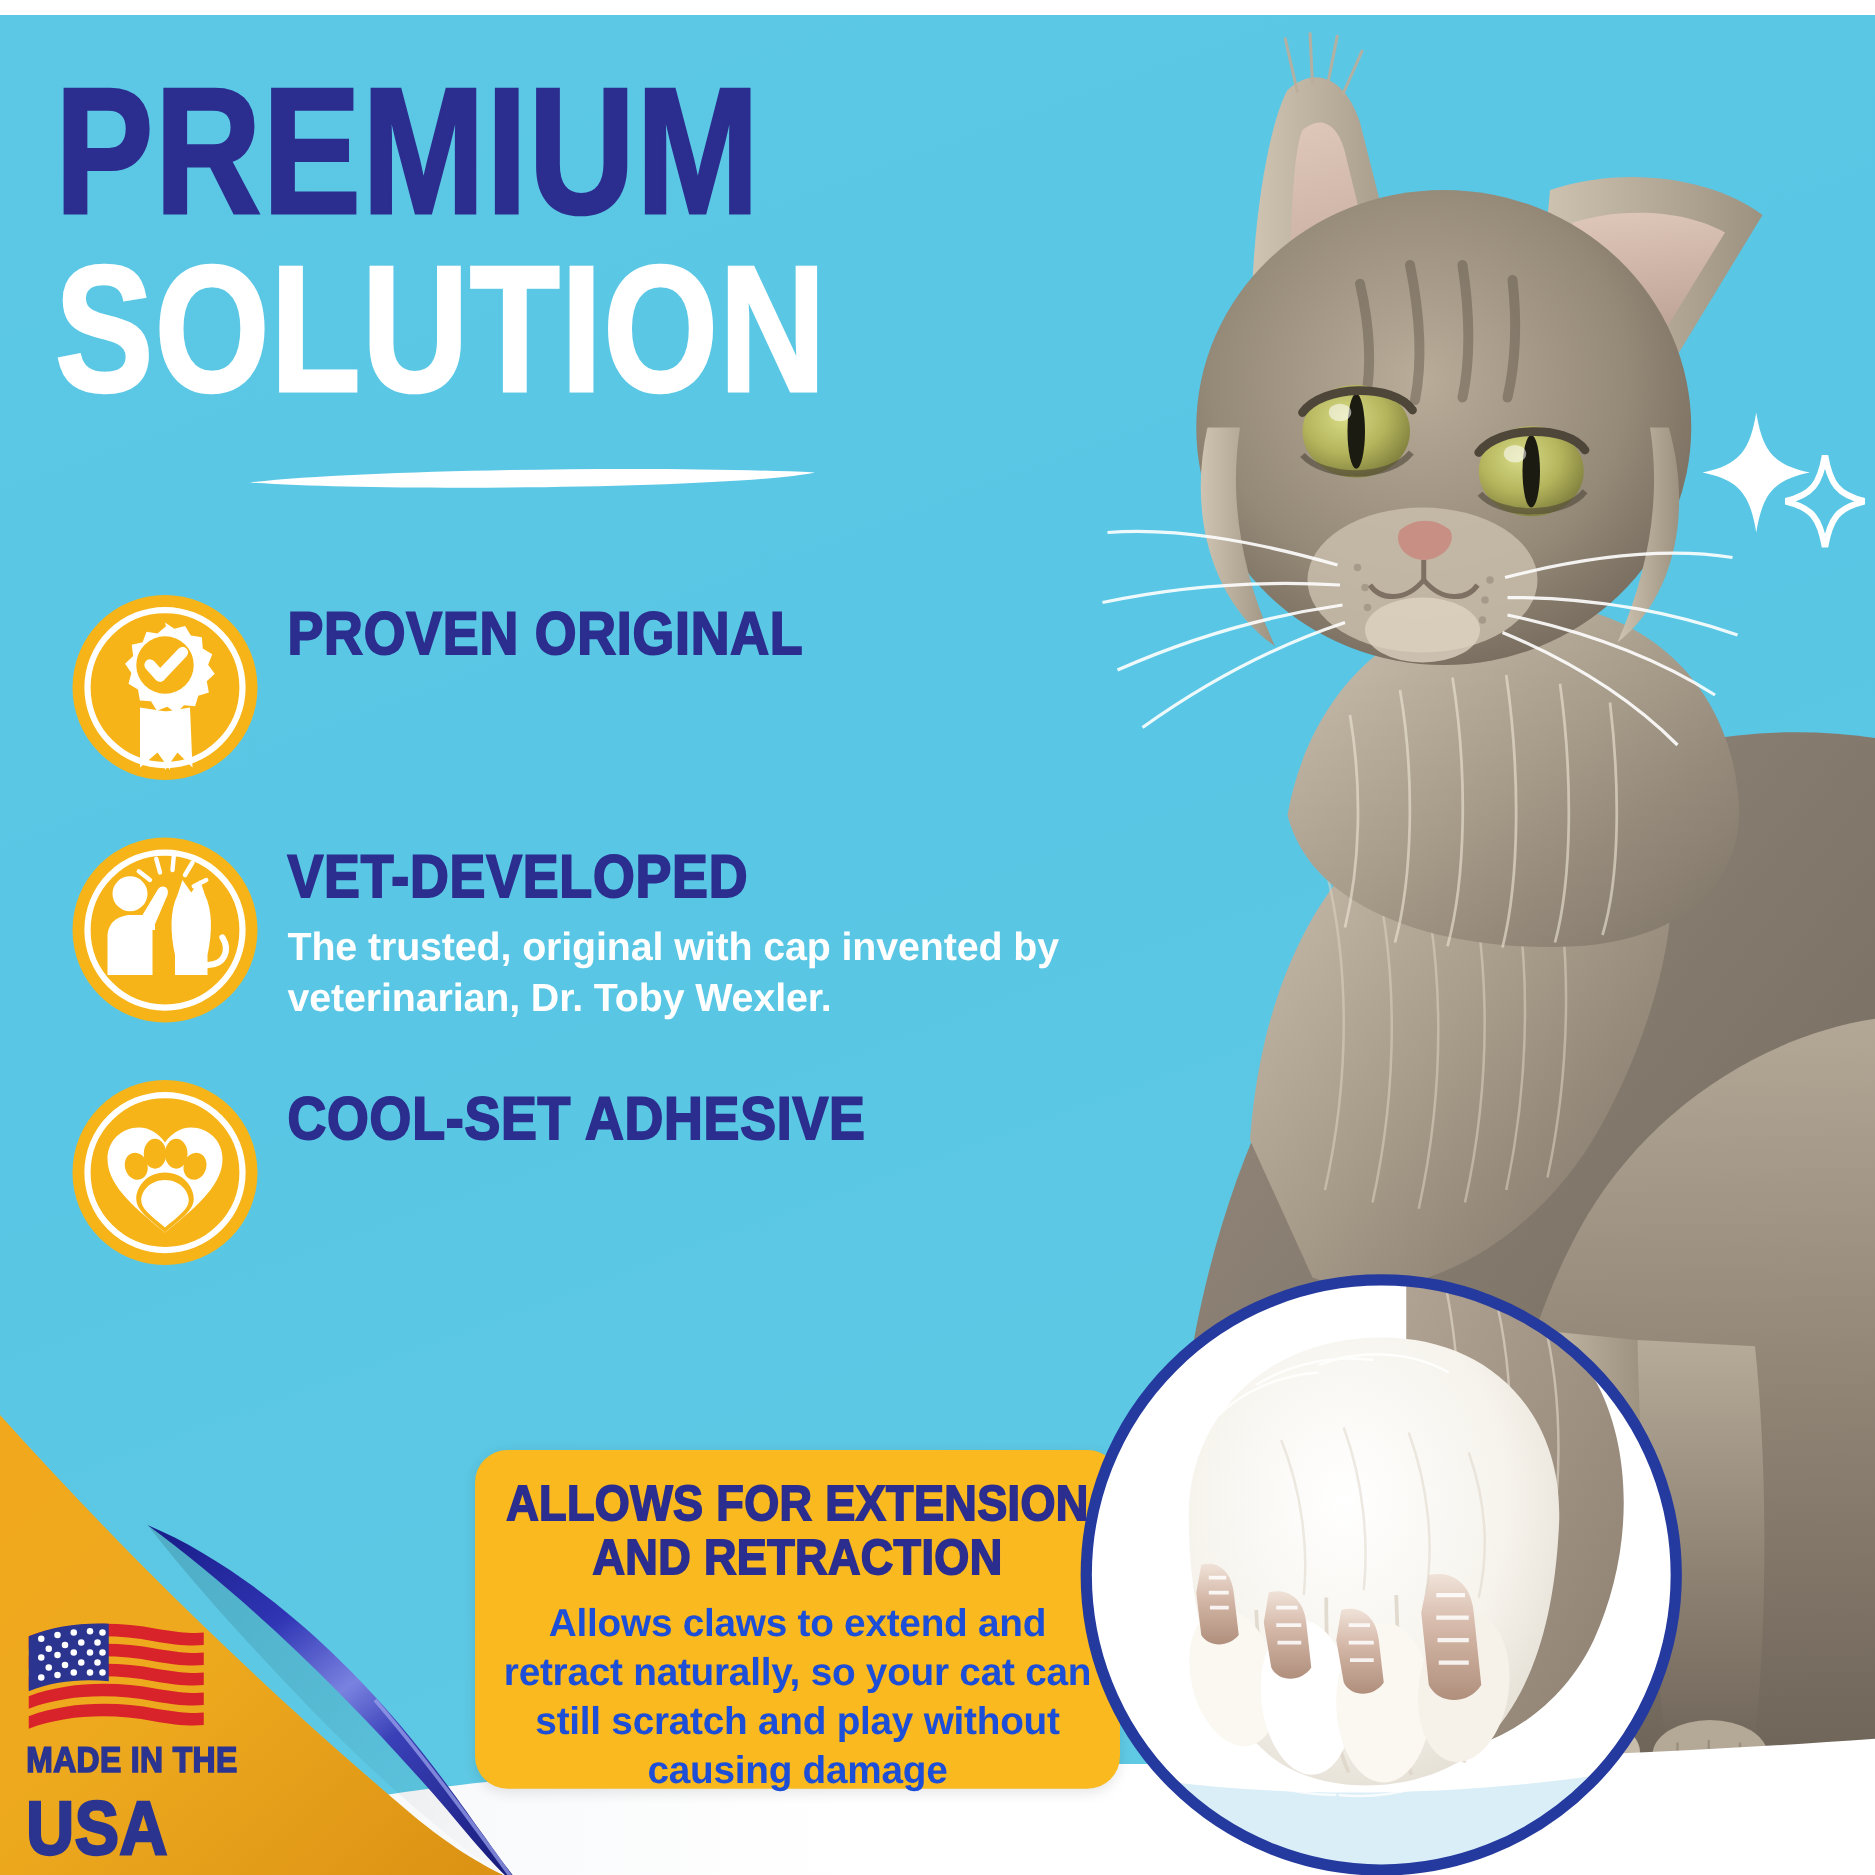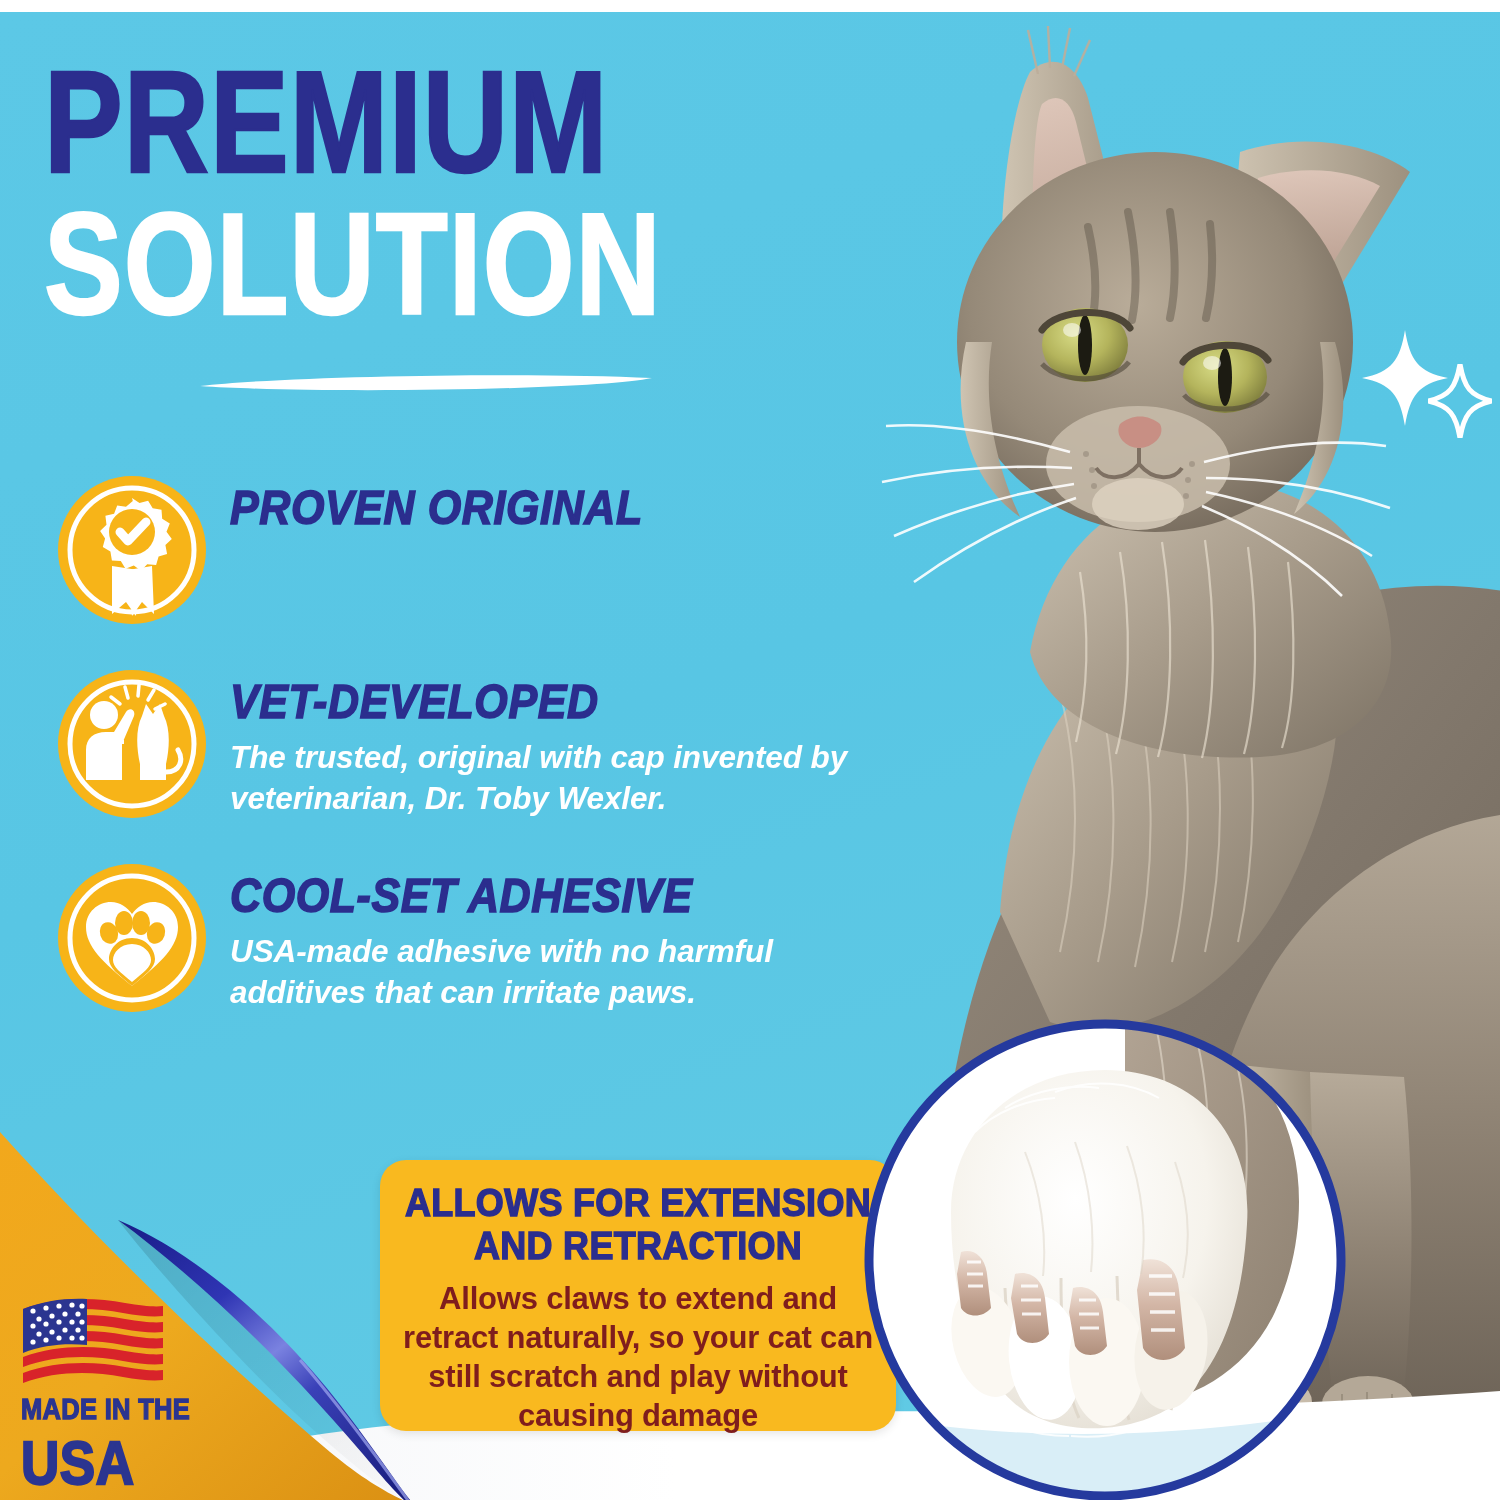--- a/index.html
+++ b/index.html
@@ -56,21 +56,21 @@
     transform-origin:left top;
     white-space:nowrap;
   }
   .divider-swoosh {
     position:absolute; left:196px; top:358px;
     width:460px; height:26px;
   }
 
   
   .features { position:absolute; left:56px; top:462px; width:800px; }
-  .feature { position:relative; display:flex; align-items:flex-start;font-style:italic; }
+  .feature { position:relative; display:flex; align-items:flex-start; }
   .feature + .feature { margin-top:42px; }
   .feat-icon {
     flex:0 0 auto;
     width:152px; height:152px;
     margin-right:22px;
     position:relative;
   }
   .feat-icon svg { display:block; width:152px; height:152px; }
   .feat-body { padding-top:10px; flex:1 1 auto; }
   .feat-title {
@@ -138,21 +138,21 @@
   .callout-title {
     font-size:36px; line-height:1.07;
     font-weight:bold; color:#2B2E8E;
     -webkit-text-stroke:1.3px #2B2E8E;
     letter-spacing:0.3px;
     transform:scaleY(1.1); transform-origin:center top;
   }
   .callout-desc {
     margin-top:20px;
     font-size:31px; line-height:1.26;
-    font-weight:bold; color:#7f1d1d;
+    font-weight:bold; color:#1d4ed8;
     letter-spacing:-0.2px;
   }
 
   
   .paw-inset {
     position:absolute;
     left:855px; top:1000px;
     width:500px; height:496px;
   }
   .paw-inset svg { display:block; }
@@ -415,21 +415,20 @@
 
           <path d="M76 76 C91 76 99 88 99 97 C99 106 90 112 76 124 C62 112 53 106 53 97
                    C53 88 61 76 76 76 Z" fill="#F7B418"></path>
 
           <path d="M76 82 C88 82 95 91 95 98 C95 105 88 110 76 120 C64 110 57 105 57 98
                    C57 91 64 82 76 82 Z" fill="#ffffff"></path>
         </svg>
       </div>
       <div class="feat-body">
         <div class="feat-title">COOL-SET ADHESIVE</div>
-        <div class="feat-desc">USA-made adhesive with no harmful additives that can irritate paws.</div>
       </div>
     </div>
 
   </div>
 
   <svg class="bottom-white" viewBox="0 0 1500 145" preserveAspectRatio="none">
     <defs>
       <linearGradient id="wbg" x1="0" y1="0" x2="1" y2="0">
         <stop offset="0%" stop-color="#e7e9ee"></stop>
         <stop offset="18%" stop-color="#f7f8fa"></stop>

